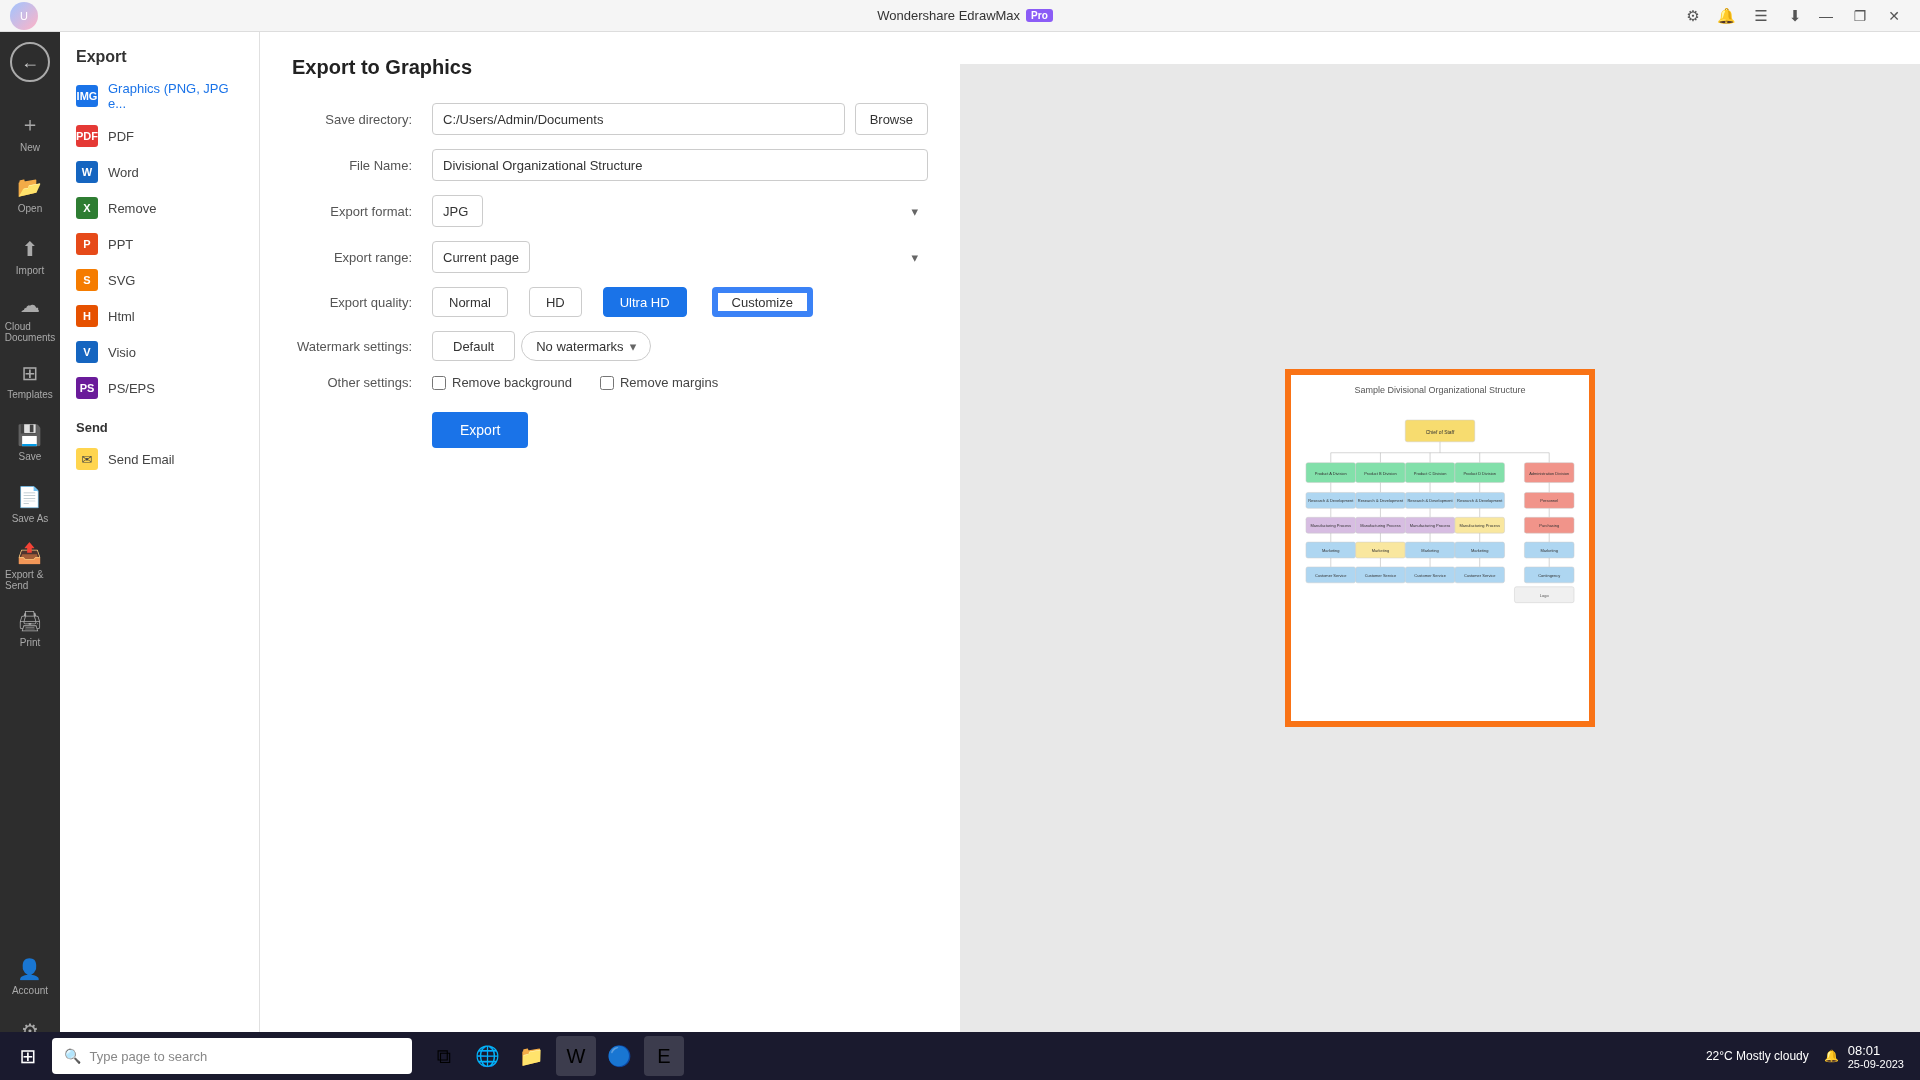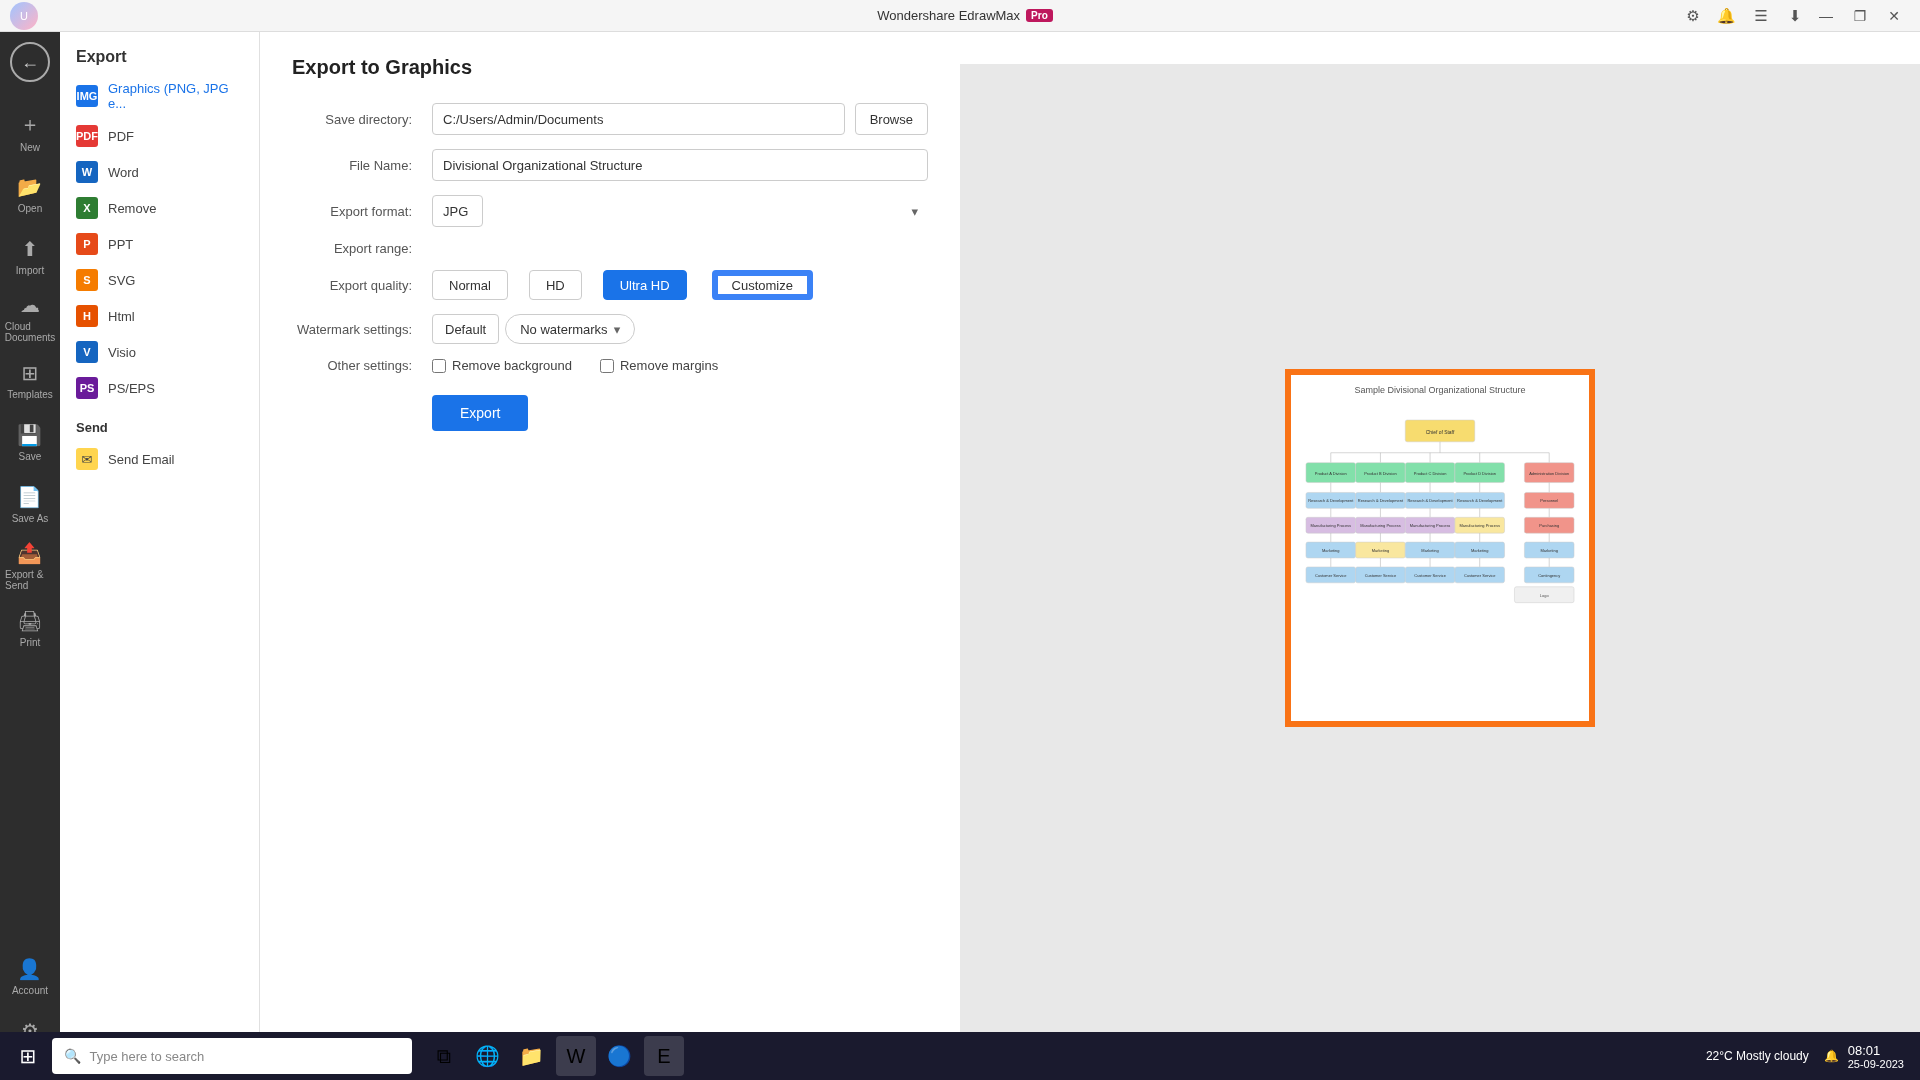--- a/index.html
+++ b/index.html
@@ -10,21 +10,21 @@
       height: 32px;
       background: #f5f5f5;
       display: flex;
       align-items: center;
       justify-content: center;
       position: relative;
       border-bottom: 1px solid #ddd;
       flex-shrink: 0;
     }
     .titlebar-title { font-size: 13px; color: #333; display: flex; align-items: center; gap: 6px; margin-left: 10px; }
-    .titlebar-title .pro-badge { background: #be185d; color: #fff; font-size: 10px; font-weight: bold; padding: 1px 5px; border-radius: 3px; }
+    .titlebar-title .pro-badge { background: #8b5cf6; color: #fff; font-size: 10px; font-weight: bold; padding: 1px 5px; border-radius: 3px; }
     .titlebar-controls { position: absolute; right: 10px; display: flex; gap: 2px; align-items: center; }
     .titlebar-btn { width: 32px; height: 32px; display: flex; align-items: center; justify-content: center; cursor: pointer; font-size: 14px; color: #555; border: none; background: none; }
     .titlebar-right-icons { position: absolute; right: 110px; display: flex; gap: 4px; align-items: center; }
     .titlebar-right-icons .icon-btn { width: 30px; height: 30px; display: flex; align-items: center; justify-content: center; cursor: pointer; color: #555; font-size: 15px; }
     .titlebar-left { position: absolute; left: 10px; }
     .user-avatar { width: 28px; height: 28px; border-radius: 50%; background: linear-gradient(135deg, #a0c4ff, #ffb3c6); display: flex; align-items: center; justify-content: center; font-size: 11px; color: #fff; }
 
     
     .main-layout {
       flex: 1;
@@ -207,21 +207,21 @@
       font-size: 13px;
       color: #333;
       cursor: pointer;
       margin-left: 4px;
     }
 
     
     .watermark-group { display: flex; gap: 6px; align-items: center; }
     .watermark-default-btn {
       height: 30px;
-      padding: 0 12px;
+      padding: 0 20px;
       border: 1px solid #ccc;
       border-radius: 4px;
       background: #fff;
       font-size: 13px;
       color: #333;
       cursor: pointer;
     }
     .watermark-select-btn {
       height: 30px;
       padding: 0 14px;
@@ -473,20 +473,27 @@
               <option>PNG</option>
               <option>BMP</option>
               <option>GIF</option>
               <option>TIFF</option>
             </select>
           </div>
         </div>
 
         <div class="form-row">
           <div class="form-label">Export range:</div>
+          <div class="select-wrapper">
+            <select class="form-select">
+              <option>Current page</option>
+              <option>All pages</option>
+              <option>Selection</option>
+            </select>
+          </div>
         </div>
 
         <div class="form-row">
           <div class="form-label">Export quality:</div>
           <div class="quality-group">
             <button class="quality-btn">Normal</button>
             <button class="quality-btn">HD</button>
             <button class="quality-btn active">Ultra HD</button>
             <button class="customize-btn">Customize</button>
           </div>
@@ -640,21 +647,21 @@
     </div>
   </div>
 </div>
 
 <div class="taskbar">
   <div class="taskbar-start">
     <span class="windows-logo">⊞</span>
   </div>
   <div class="taskbar-search">
     <span class="taskbar-search-icon">🔍</span>
-    <span class="taskbar-search-text">Type here to search</span>
+    <span class="taskbar-search-text">Type page to search</span>
   </div>
   <div class="taskbar-apps">
     <div class="taskbar-app">⧉</div>
     <div class="taskbar-app">🌐</div>
     <div class="taskbar-app">📁</div>
     <div class="taskbar-app" style="background:rgba(255,255,255,0.15);">W</div>
     <div class="taskbar-app">🔵</div>
     <div class="taskbar-app" style="background:rgba(255,255,255,0.15);">E</div>
   </div>
   <div class="taskbar-right">

